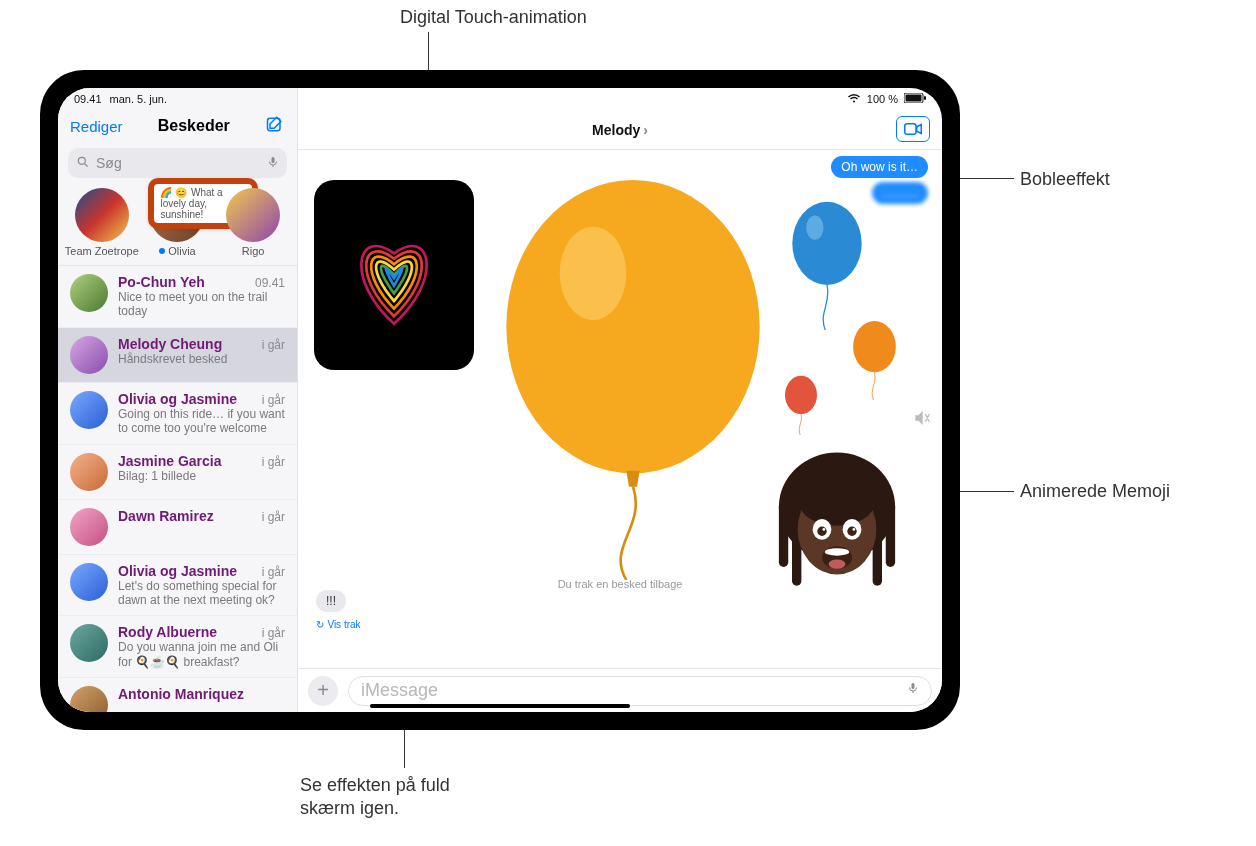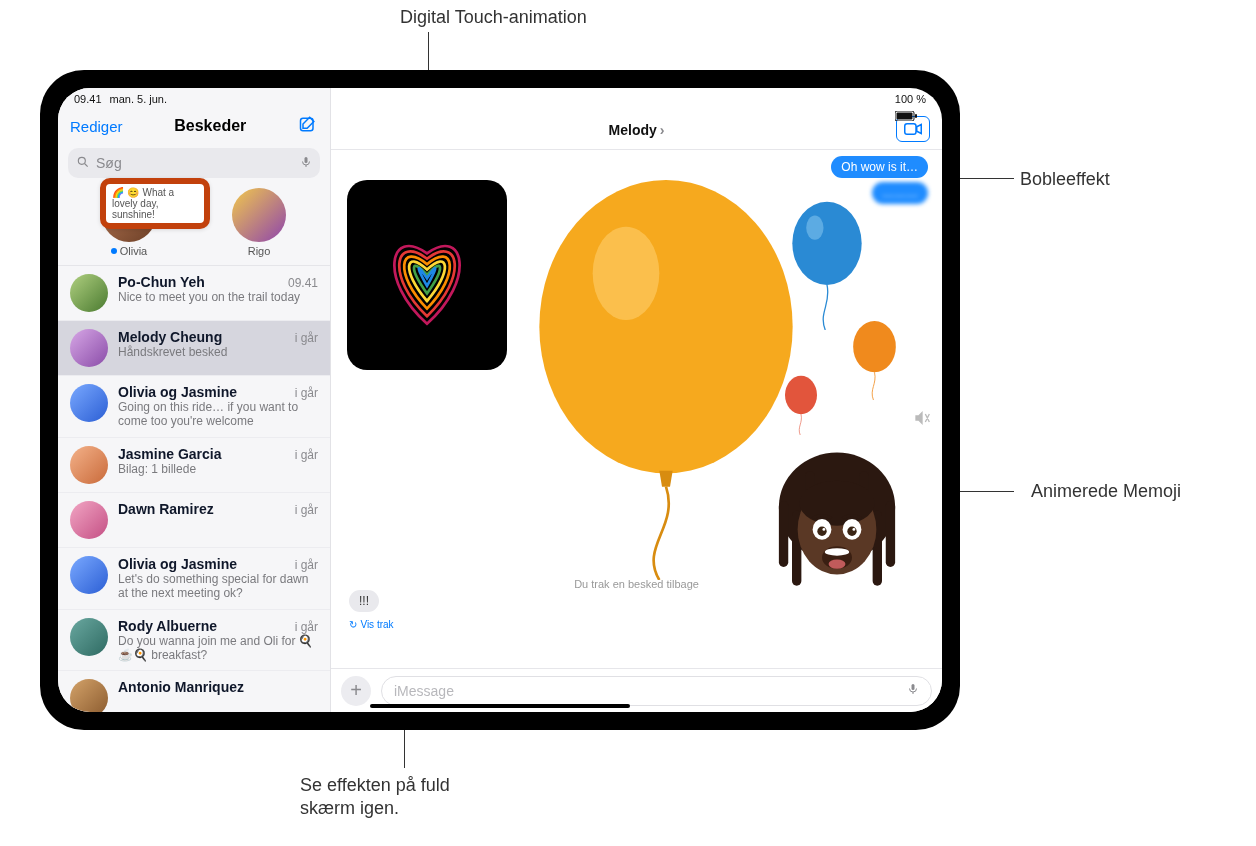--- a/index.html
+++ b/index.html
@@ -46,23 +46,23 @@
     height: 20px;
     display: flex;
     justify-content: space-between;
     align-items: center;
     padding: 2px 16px 0;
     font-size: 11px;
     color: #111;
     z-index: 50;
   }
   .status-left { display:flex; gap:8px; align-items:center; }
-  .status-right { display:flex; gap:6px; align-items:flex-start;flex-direction:column; }
+  .status-right { display:flex; gap:6px; align-items:center; }
   .sidebar {
-    width: 273px;
+    width: 240px;
     background: #f6f6f8;
     border-right: 1px solid #e2e2e6;
     display:flex;
     flex-direction:column;
     padding-top: 22px;
   }
   .sidebar-header {
     display:flex;
     justify-content:space-between;
     align-items:center;
@@ -128,21 +128,21 @@
     align-items:flex-start;
   }
   .conv-item.active { background:#d6d6de; }
   .avatar-sm {
     width:38px;height:38px;border-radius:50%;
     background:linear-gradient(135deg,#6aa8ff,#3558b8);
     flex-shrink:0;
   }
   .conv-body { flex:1; min-width:0; }
   .conv-top { display:flex;justify-content:space-between;align-items:baseline; }
-  .conv-name { font-weight:600; font-size:14px; color:#0f172a; }
+  .conv-name { font-weight:600; font-size:14px; color:#701a75; }
   .conv-time { font-size:12px; color:#8a8a8e; }
   .conv-preview { font-size:12px; color:#7a7a7e; line-height:1.2; max-height:30px; overflow:hidden; }
   .main {
     flex:1;
     display:flex;
     flex-direction:column;
     position:relative;
     padding-top:22px;
     overflow:hidden;
   }
@@ -242,41 +242,41 @@
     font-size:20px;
   }
   .msg-input {
     flex:1;
     height:30px;
     border:1px solid #e0e0e4;
     border-radius:16px;
     padding:0 12px;
     display:flex;align-items:center;justify-content:space-between;
     color:#b8b8bc;
-    font-size:14px;
+    font-size:18px;
   }
   .home-indicator {
     position:absolute;
     bottom:4px; left:50%;
     transform:translateX(-50%);
     width:260px; height:4px;
     background:#000; border-radius:3px;
     z-index:60;
   }
 </style>
 </head>
 <body>
 
 <div class="callout" style="left:400px; top:6px;">Digital Touch-animation</div>
 <div class="callout-line" style="left:428px; top:32px; width:1px; height:110px;"></div>
 
 <div class="callout" style="left:1020px; top:168px;">Bobleeffekt</div>
 <div class="callout-line" style="left:928px; top:178px; width:86px; height:1px;"></div>
 
-<div class="callout" style="left:1020px; top:480px;margin-left:11px;">Animerede Memoji</div>
+<div class="callout" style="left:1020px; top:480px;">Animerede Memoji</div>
 <div class="callout-line" style="left:900px; top:491px; width:114px; height:1px;"></div>
 
 <div class="callout" style="left:300px; top:774px; white-space:pre-line;">Se effekten på fuld
 skærm igen.</div>
 <div class="callout-line" style="left:404px; top:712px; width:1px; height:56px;"></div>
 
 <div class="device-frame">
   <div class="screen">
 
     <div class="status-bar">
@@ -322,20 +322,24 @@
         <span>Søg</span>
         <span style="margin-left:auto">
           <svg width="12" height="14" viewBox="0 0 24 24">
               <rect x="9" y="2" width="6" height="12" rx="3" fill="#8a8a8e"></rect>
               <path d="M5 11a7 7 0 0014 0M12 18v4" stroke="#8a8a8e" stroke-width="2" fill="none"></path>
             </svg>
         </span>
       </div>
 
       <div class="pinned-row">
+        <div class="pinned">
+          <div class="avatar-lg" style="background:linear-gradient(135deg,#1a4d8f,#c9342e,#f2c94c);"></div>
+          <span>Team Zoetrope</span>
+        </div>
         <div class="pinned">
           <div class="pin-bubble">🌈 😊 What a lovely day, sunshine!</div>
           <div class="avatar-lg" style="background:linear-gradient(135deg,#b97a56,#6b3e26);"></div>
           <span style="display:flex;align-items:center;gap:3px;">
               <span style="width:6px;height:6px;border-radius:50%;background:#007aff;display:inline-block;"></span>
               <span>Olivia</span>
             </span>
         </div>
         <div class="pinned">
           <div class="avatar-lg" style="background:linear-gradient(135deg,#f2c94c,#8e44ad);"></div>

